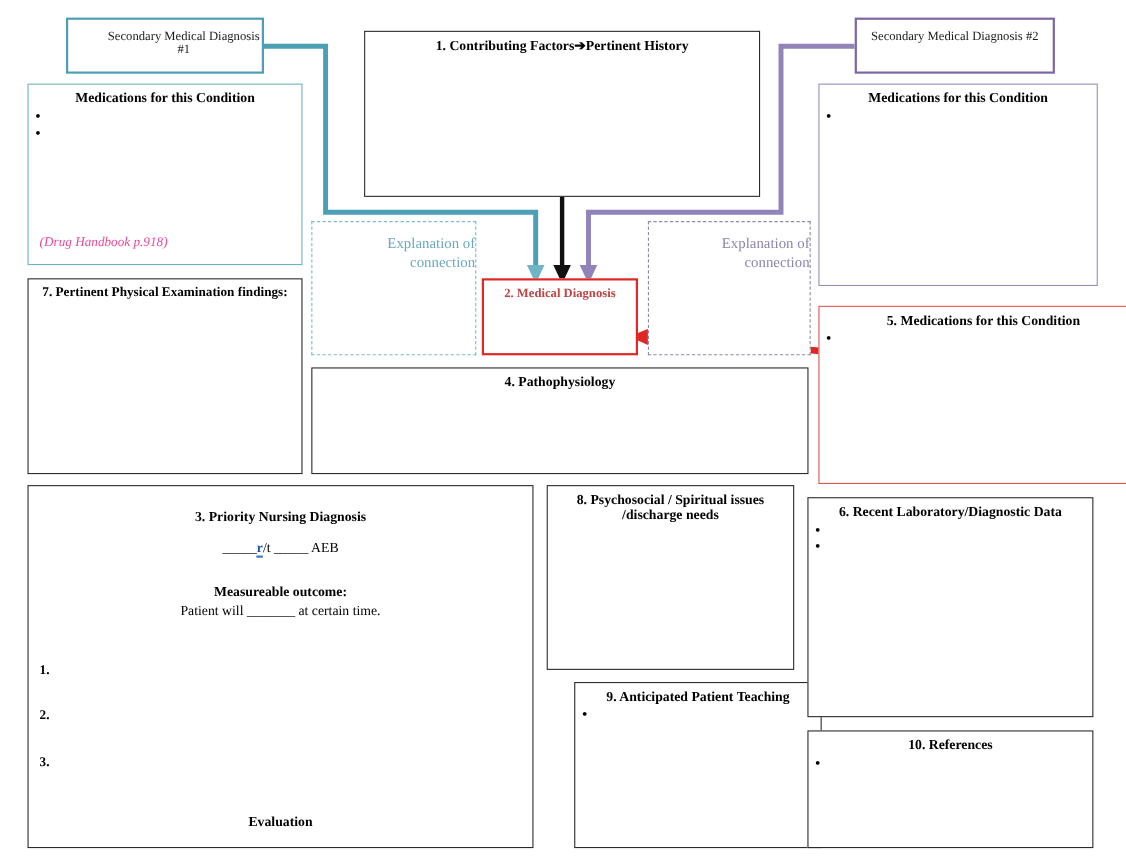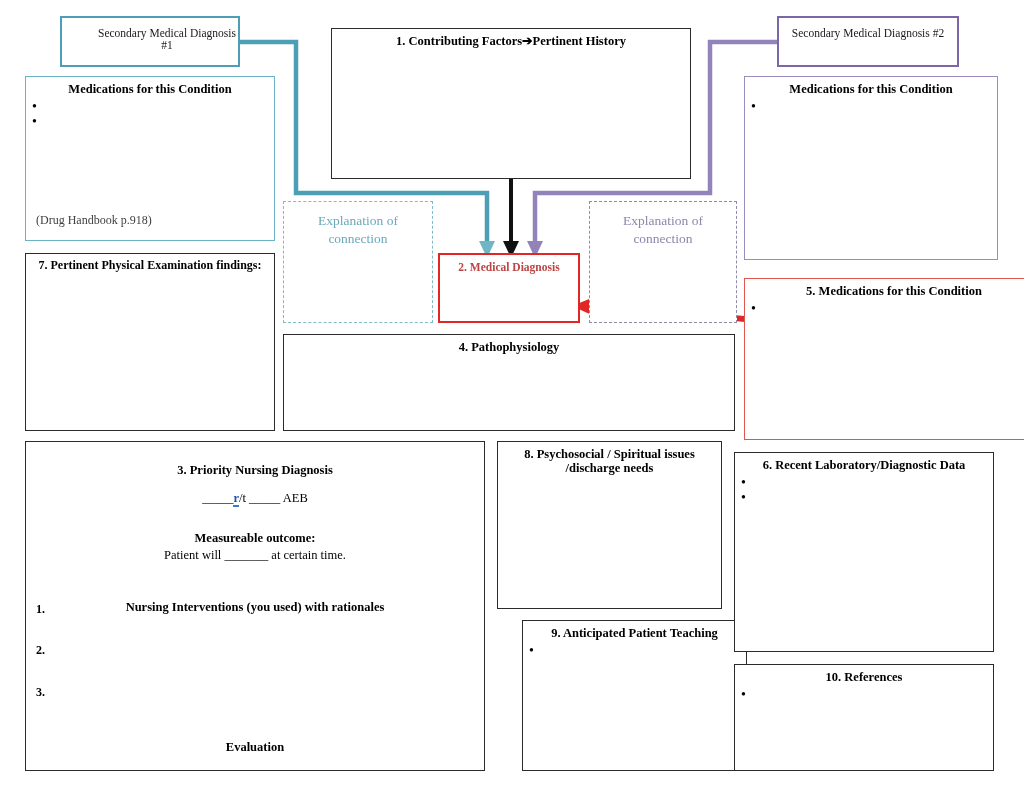--- a/index.html
+++ b/index.html
@@ -50,39 +50,40 @@
     height: 15px;
   }
   .bullets li::before {
     content: "\2022";
   }
   .note {
     position: absolute;
     left: 10px;
     bottom: 12px;
     font-size: 12px;
-    color: #404040;
+    color: #ec4899;
+    font-style: italic;
   }
   
   .b-black  { border: 1.6px solid #2b2b2b; }
   .b-teal   { border: 2.2px solid #4d9fb5; padding-left: 34px; }
   .b-teal-1 { border: 1px solid #6bb3c4; }
   .b-purple { border: 2.2px solid #7c66a8; }
   .b-purple-1 { border: 1px solid #9b8cc0; }
   .b-red    { border: 2.4px solid #e02726; }
   .b-red-1  { border: 1.6px solid #e0564f; }
 
   .dashed-teal {
     border: 1.4px dashed #7ebcc9;
   }
   .dashed-purple {
     border: 1.4px dashed #8e8aa8;
   }
   .dash-label {
-    text-align: center;
+    text-align: right;
     font-size: 13.5px;
     line-height: 1.3;
     padding-top: 10px;
   }
   .dash-label.teal { color: #6aa9bb; }
   .dash-label.purple { color: #8b86ab; }
 
   .md-title {
     text-align: center;
     font-weight: bold;
@@ -201,21 +202,20 @@
   <div class="box b-black" style="left:25px; top:441px; width:460px; height:330px;">
     <div class="nd-line nd-bold" style="top:6px;">3. Priority Nursing Diagnosis</div>
 
     <div class="nd-line" style="top:34px;">
       <span>_____</span><span class="rt-mark">r</span><span>/t _____ AEB</span>
     </div>
 
     <div class="nd-line nd-bold" style="top:74px;">Measureable outcome:</div>
     <div class="nd-line" style="top:91px;">Patient will _______ at certain time.</div>
 
-    <div class="nd-line nd-bold" style="top:143px;">Nursing Interventions (you used) with rationales</div>
 
     <div class="nd-num" style="top:160px;">1.</div>
     <div class="nd-num" style="top:201px;">2.</div>
     <div class="nd-num" style="top:243px;">3.</div>
 
     <div class="nd-line nd-bold" style="top:283px;">Evaluation</div>
   </div>
 
   <div class="box b-black" style="left:497px; top:441px; width:225px; height:168px;">
     <div class="title">8. Psychosocial / Spiritual issues</div>

